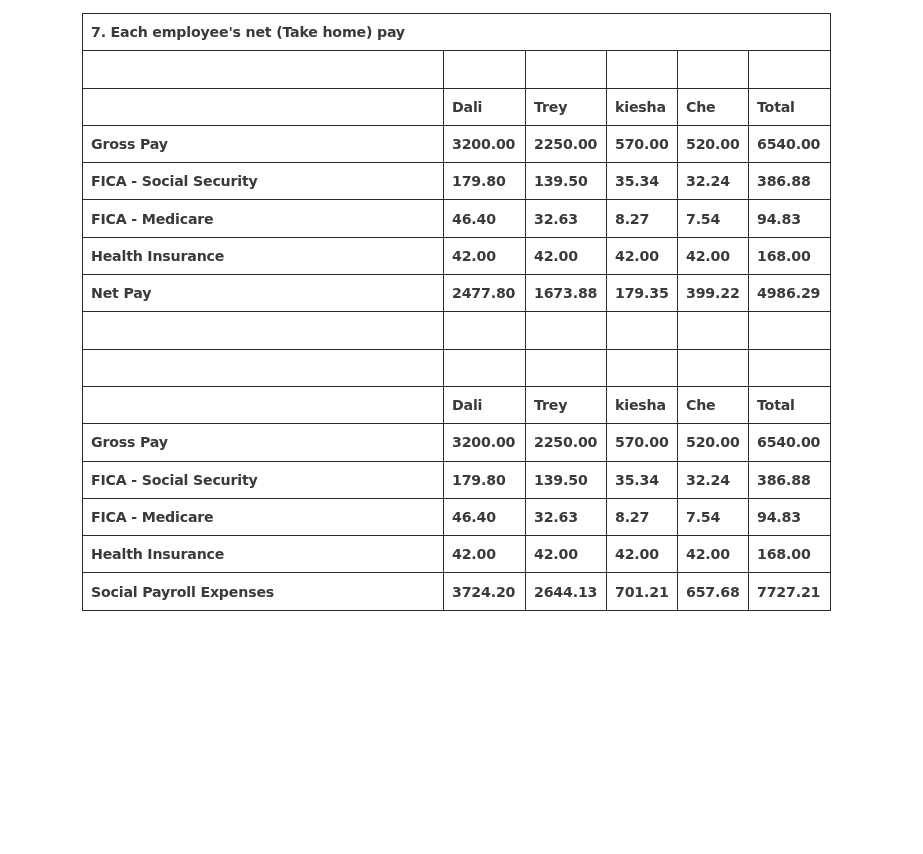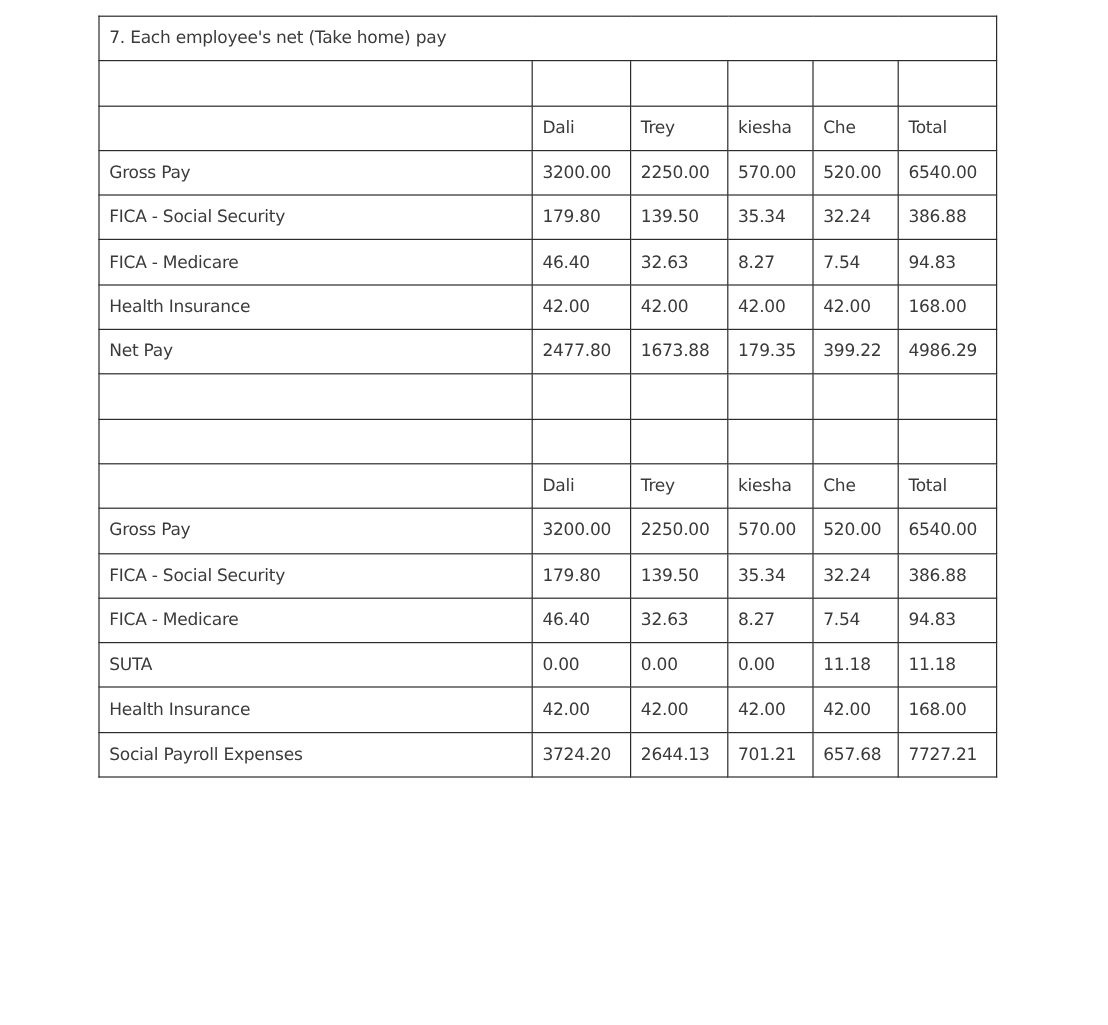--- a/index.html
+++ b/index.html
@@ -2,20 +2,21 @@
 <html><head>
 <meta charset="utf-8">
 <style>
   html, body { margin: 0; padding: 0; background: #ffffff; }
   body { width: 923px; height: 854px; position: relative; font-family: "DejaVu Sans", sans-serif; }
   table.payroll {
     position: absolute; left: 82px; top: 13px;
     border-collapse: collapse;
     table-layout: fixed;
     width: 749px;
+    font-weight: bold;
   }
   table.payroll td {
     border: 1.5px solid #2b2b2b;
     height: 36.3px;
     padding: 0 0 0 8px;
     font-size: 14.2px;
     color: #3a3a3a;
     white-space: nowrap;
     overflow: hidden;
     vertical-align: middle;
@@ -149,28 +150,20 @@
     </tr>
     <tr>
       <td>FICA - Medicare</td>
       <td>46.40</td>
       <td>32.63</td>
       <td>8.27</td>
       <td>7.54</td>
       <td>94.83</td>
     </tr>
     <tr>
-      <td>SUTA</td>
-      <td>0.00</td>
-      <td>0.00</td>
-      <td>0.00</td>
-      <td>11.18</td>
-      <td>11.18</td>
-    </tr>
-    <tr>
       <td>Health Insurance</td>
       <td>42.00</td>
       <td>42.00</td>
       <td>42.00</td>
       <td>42.00</td>
       <td>168.00</td>
     </tr>
     <tr>
       <td>Social Payroll Expenses</td>
       <td>3724.20</td>

